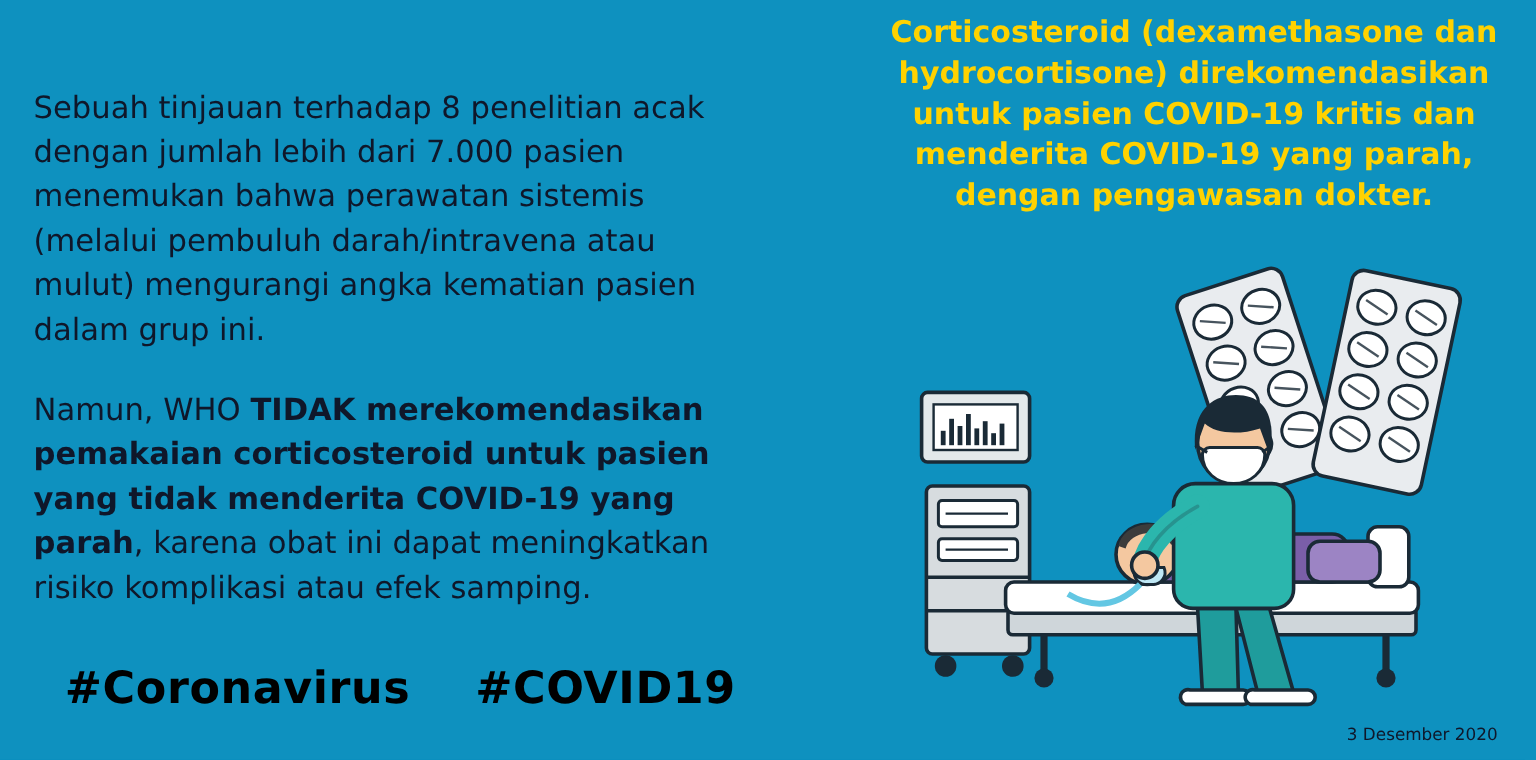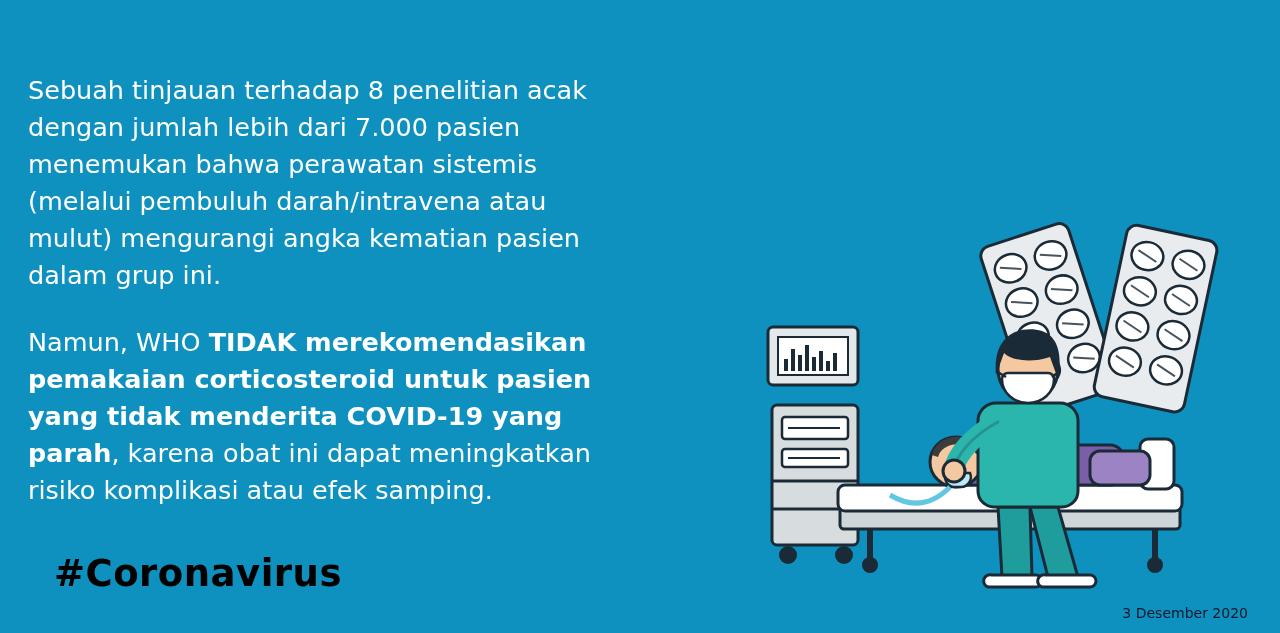--- a/index.html
+++ b/index.html
@@ -15,21 +15,21 @@
     overflow: hidden;
     font-family: "DejaVu Sans", sans-serif;
   }
 
   
   .body-text {
     position: absolute;
     left: 28px;
     top: 72px;
     width: 600px;
-    color: #ffffff;
+    color: #0f172a;
     font-size: 25.5px;
     line-height: 37px;
     font-family: "DejaVu Sans", sans-serif;
   }
   .para { margin: 0 0 30px 0; }
   .para:last-child { margin-bottom: 0; }
   .bold { font-weight: bold; }
 
   
   .fakta-block {
@@ -104,20 +104,21 @@
 <body>
 
 <div class="canvas">
 
   <div class="body-text">
     <p class="para">Sebuah tinjauan terhadap 8 penelitian acak dengan jumlah lebih dari 7.000 pasien menemukan bahwa perawatan sistemis (melalui pembuluh darah/intravena atau mulut) mengurangi angka kematian pasien dalam grup ini.</p>
     <p class="para"><span>Namun, WHO </span><span class="bold">TIDAK merekomendasikan pemakaian corticosteroid untuk pasien yang tidak menderita COVID-19 yang parah</span><span>, karena obat ini dapat meningkatkan risiko komplikasi atau efek samping.</span></p>
   </div>
 
   <div class="fakta-block">
+    <div class="fakta-body">Corticosteroid (dexamethasone dan hydrocortisone) direkomendasikan untuk pasien COVID-19 kritis dan menderita COVID-19 yang parah, dengan pengawasan dokter.</div>
   </div>
 
   <div class="illustration">
     <svg width="520" height="400" viewBox="0 0 520 400" xmlns="http://www.w3.org/2000/svg">
 
       <g transform="translate(210,0)">
 
         <g transform="rotate(-18 90 100)">
           <rect x="30" y="20" width="92" height="175" rx="10" fill="#e9ecef" stroke="#1a2a36" stroke-width="3"></rect>
           <g fill="#ffffff" stroke="#1a2a36" stroke-width="2.5">
@@ -239,17 +240,18 @@
 
         <path d="M248 166 h40 a6 6 0 0 1 6 6 c0 14 -12 24 -26 24 s-26 -10 -26 -24 a6 6 0 0 1 6 -6 z" fill="#ffffff" stroke="#1a2a36" stroke-width="2.5"></path>
         <line x1="246" y1="170" x2="236" y2="164" stroke="#1a2a36" stroke-width="2.5"></line>
         <line x1="292" y1="170" x2="300" y2="164" stroke="#1a2a36" stroke-width="2.5"></line>
       </g>
     </svg>
   </div>
 
   <div class="footer">
     <div class="hashtag">#Coronavirus</div>
+    <div class="hashtag second">#COVID19</div>
   </div>
 
   <div class="date-stamp">3 Desember 2020</div>
 
 </div>
 
 </body></html>

